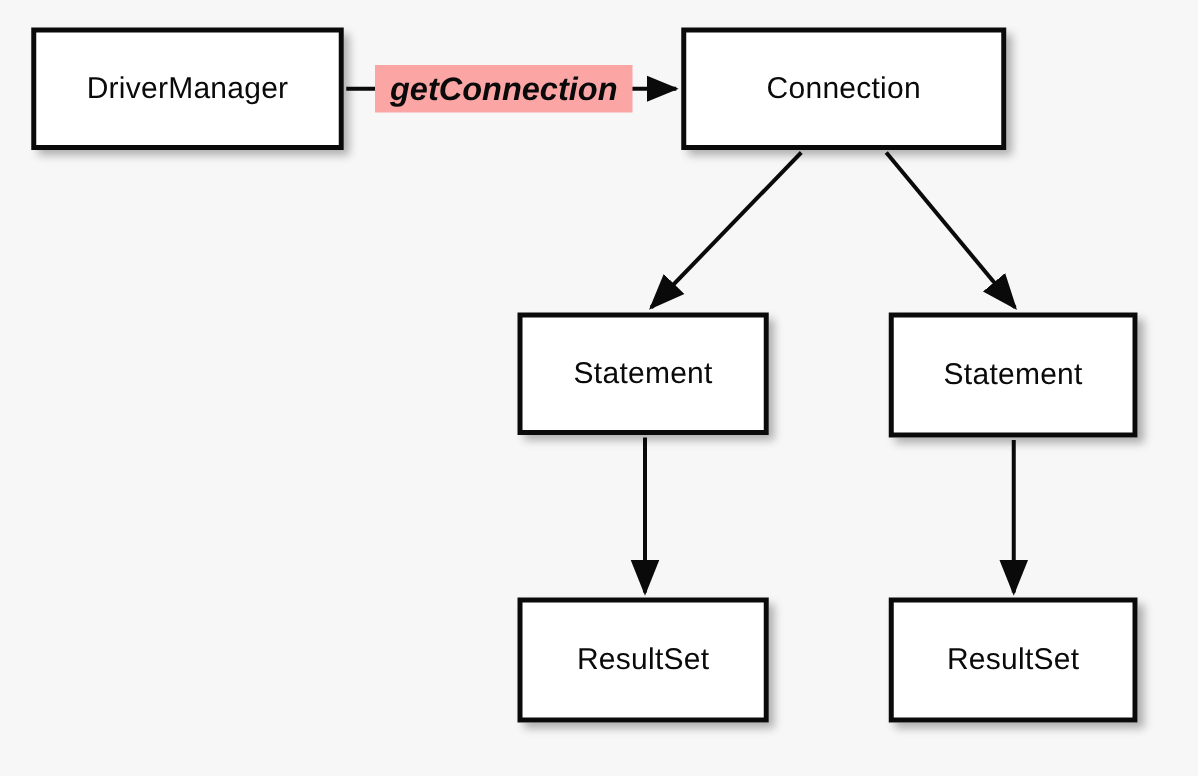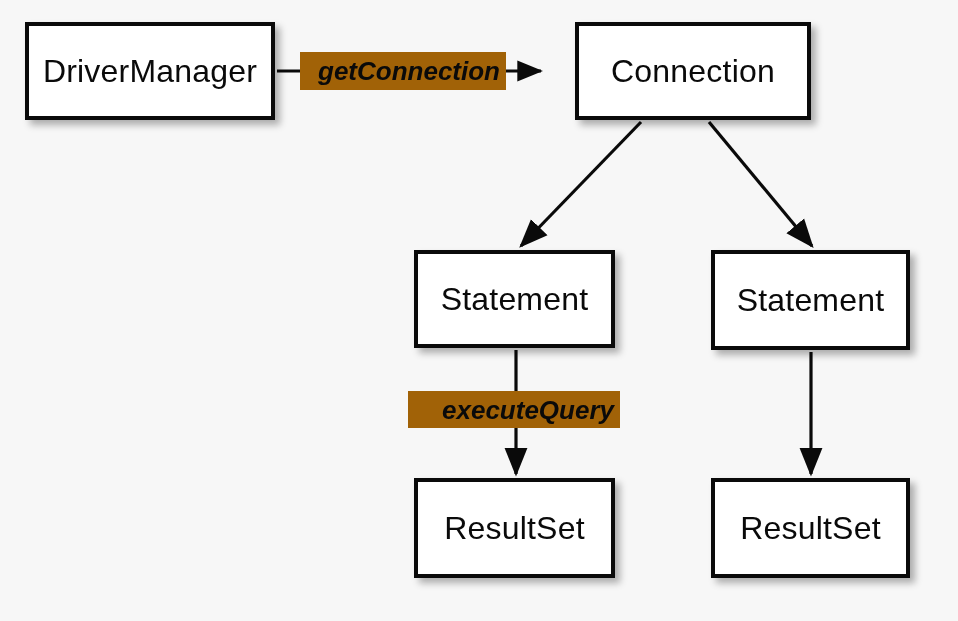--- a/index.html
+++ b/index.html
@@ -36,34 +36,34 @@
     background: #ffffff;
     border: 4px solid #0a0a0a;
     box-shadow: 5px 5px 7px rgba(0, 0, 0, 0.30);
     display: flex;
     align-items: center;
     justify-content: center;
     z-index: 3;
   }
   .node-label {
     font-family: "Liberation Sans", sans-serif;
-    font-size: 32px;
+    font-size: 24px;
     font-weight: 400;
     color: #0a0a0a;
     letter-spacing: 0.2px;
     line-height: 1;
     white-space: nowrap;
   }
   
   .edge-label {
     position: absolute;
-    background: #a16207;
+    background: #fca5a5;
     display: flex;
     align-items: center;
-    justify-content: flex-end;
+    justify-content: center;
     z-index: 2;
     padding: 0 6px;
     box-sizing: border-box;
   }
   .edge-label-text {
     font-family: "Liberation Sans", sans-serif;
     font-style: italic;
     font-weight: 700;
     font-size: 26px;
     color: #0a0a0a;
@@ -95,29 +95,26 @@
     <line x1="516" y1="350" x2="516" y2="474" stroke="#0a0a0a" stroke-width="3.2" marker-end="url(#arrowhead-thin)"></line>
 
     <line x1="811" y1="352" x2="811" y2="474" stroke="#0a0a0a" stroke-width="3.2" marker-end="url(#arrowhead-thin)"></line>
   </svg>
 
   <div class="edge-label" style="left:300px; top:52px; width:206px; height:38px;">
     <span class="edge-label-text">getConnection</span>
   </div>
 
 
-  <div class="edge-label" style="left:408px; top:391px; width:212px; height:37px;">
-    <span class="edge-label-text">executeQuery</span>
-  </div>
 
   <div class="node-box" style="left:25px; top:22px; width:250px; height:98px;">
     <span class="node-label">DriverManager</span>
   </div>
 
-  <div class="node-box" style="left:575px; top:22px; width:236px; height:98px;text-align:center;">
+  <div class="node-box" style="left:545px; top:22px; width:260px; height:98px;text-align:center;">
     <span class="node-label">Connection</span>
   </div>
 
   <div class="node-box" style="left:414px; top:250px; width:201px; height:98px;">
     <span class="node-label">Statement</span>
   </div>
 
   <div class="node-box" style="left:711px; top:250px; width:199px; height:100px;">
     <span class="node-label">Statement</span>
   </div>

